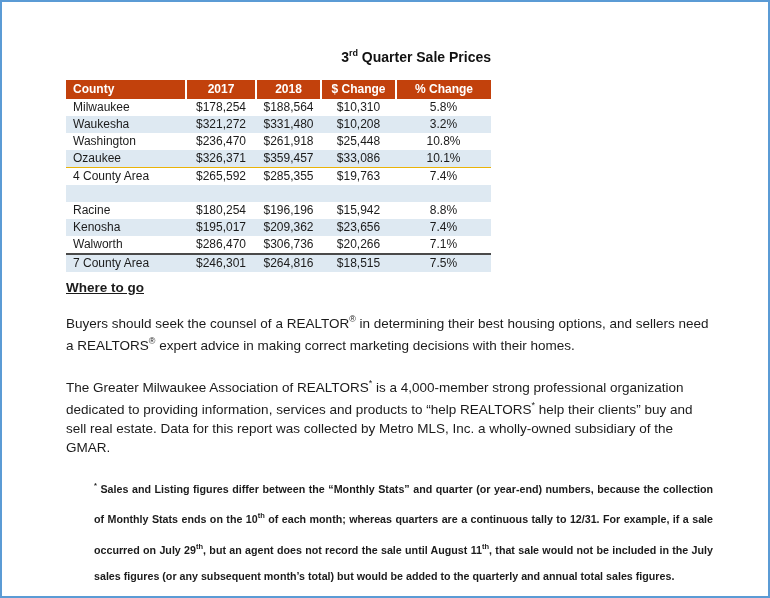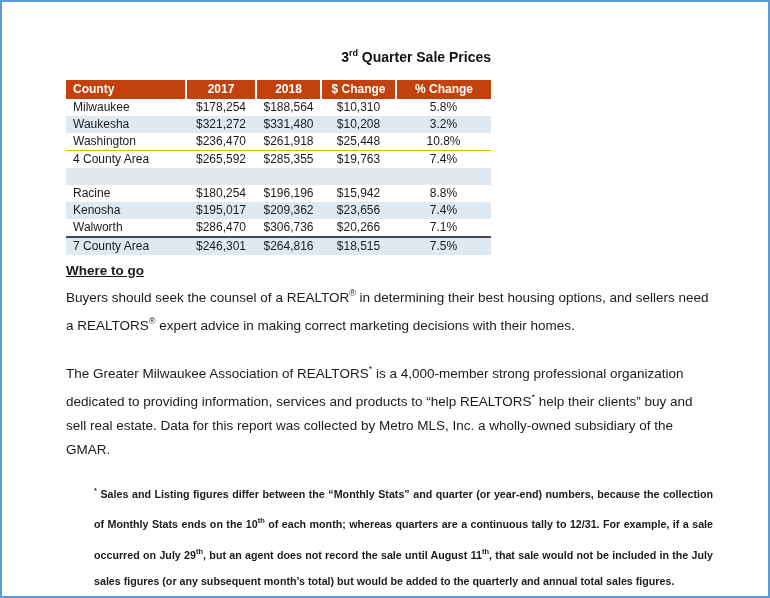--- a/index.html
+++ b/index.html
@@ -65,22 +65,22 @@
 
   .section-heading {
     margin-top: 8px;
     font-size: 13.5px;
     font-weight: bold;
     text-decoration: underline;
   }
   .para {
     max-width: 652px;
     font-size: 13.5px;
-    line-height: 24px;
-    margin: 3px 0 0 0;
+    line-height: 19px;
+    margin: 15px 0 0 0;
   }
   .para.gap { margin-top: 19px; }
   .para sup { font-size: 9px; }
 
   .footnote {
     max-width: 652px;
     margin-top: 15px;
     font-size: 10.7px;
     font-weight: bold;
     line-height: 27px;
@@ -138,20 +138,27 @@
           <td>$10,208</td>
           <td>3.2%</td>
         </tr>
         <tr>
           <td class="left">Washington</td>
           <td>$236,470</td>
           <td>$261,918</td>
           <td>$25,448</td>
           <td>10.8%</td>
         </tr>
+        <tr class="shaded">
+          <td class="left">Ozaukee</td>
+          <td>$326,371</td>
+          <td>$359,457</td>
+          <td>$33,086</td>
+          <td>10.1%</td>
+        </tr>
         <tr class="bt-thin">
           <td class="left">4 County Area</td>
           <td>$265,592</td>
           <td>$285,355</td>
           <td>$19,763</td>
           <td>7.4%</td>
         </tr>
         <tr class="shaded">
           <td class="left"></td>
           <td></td>

